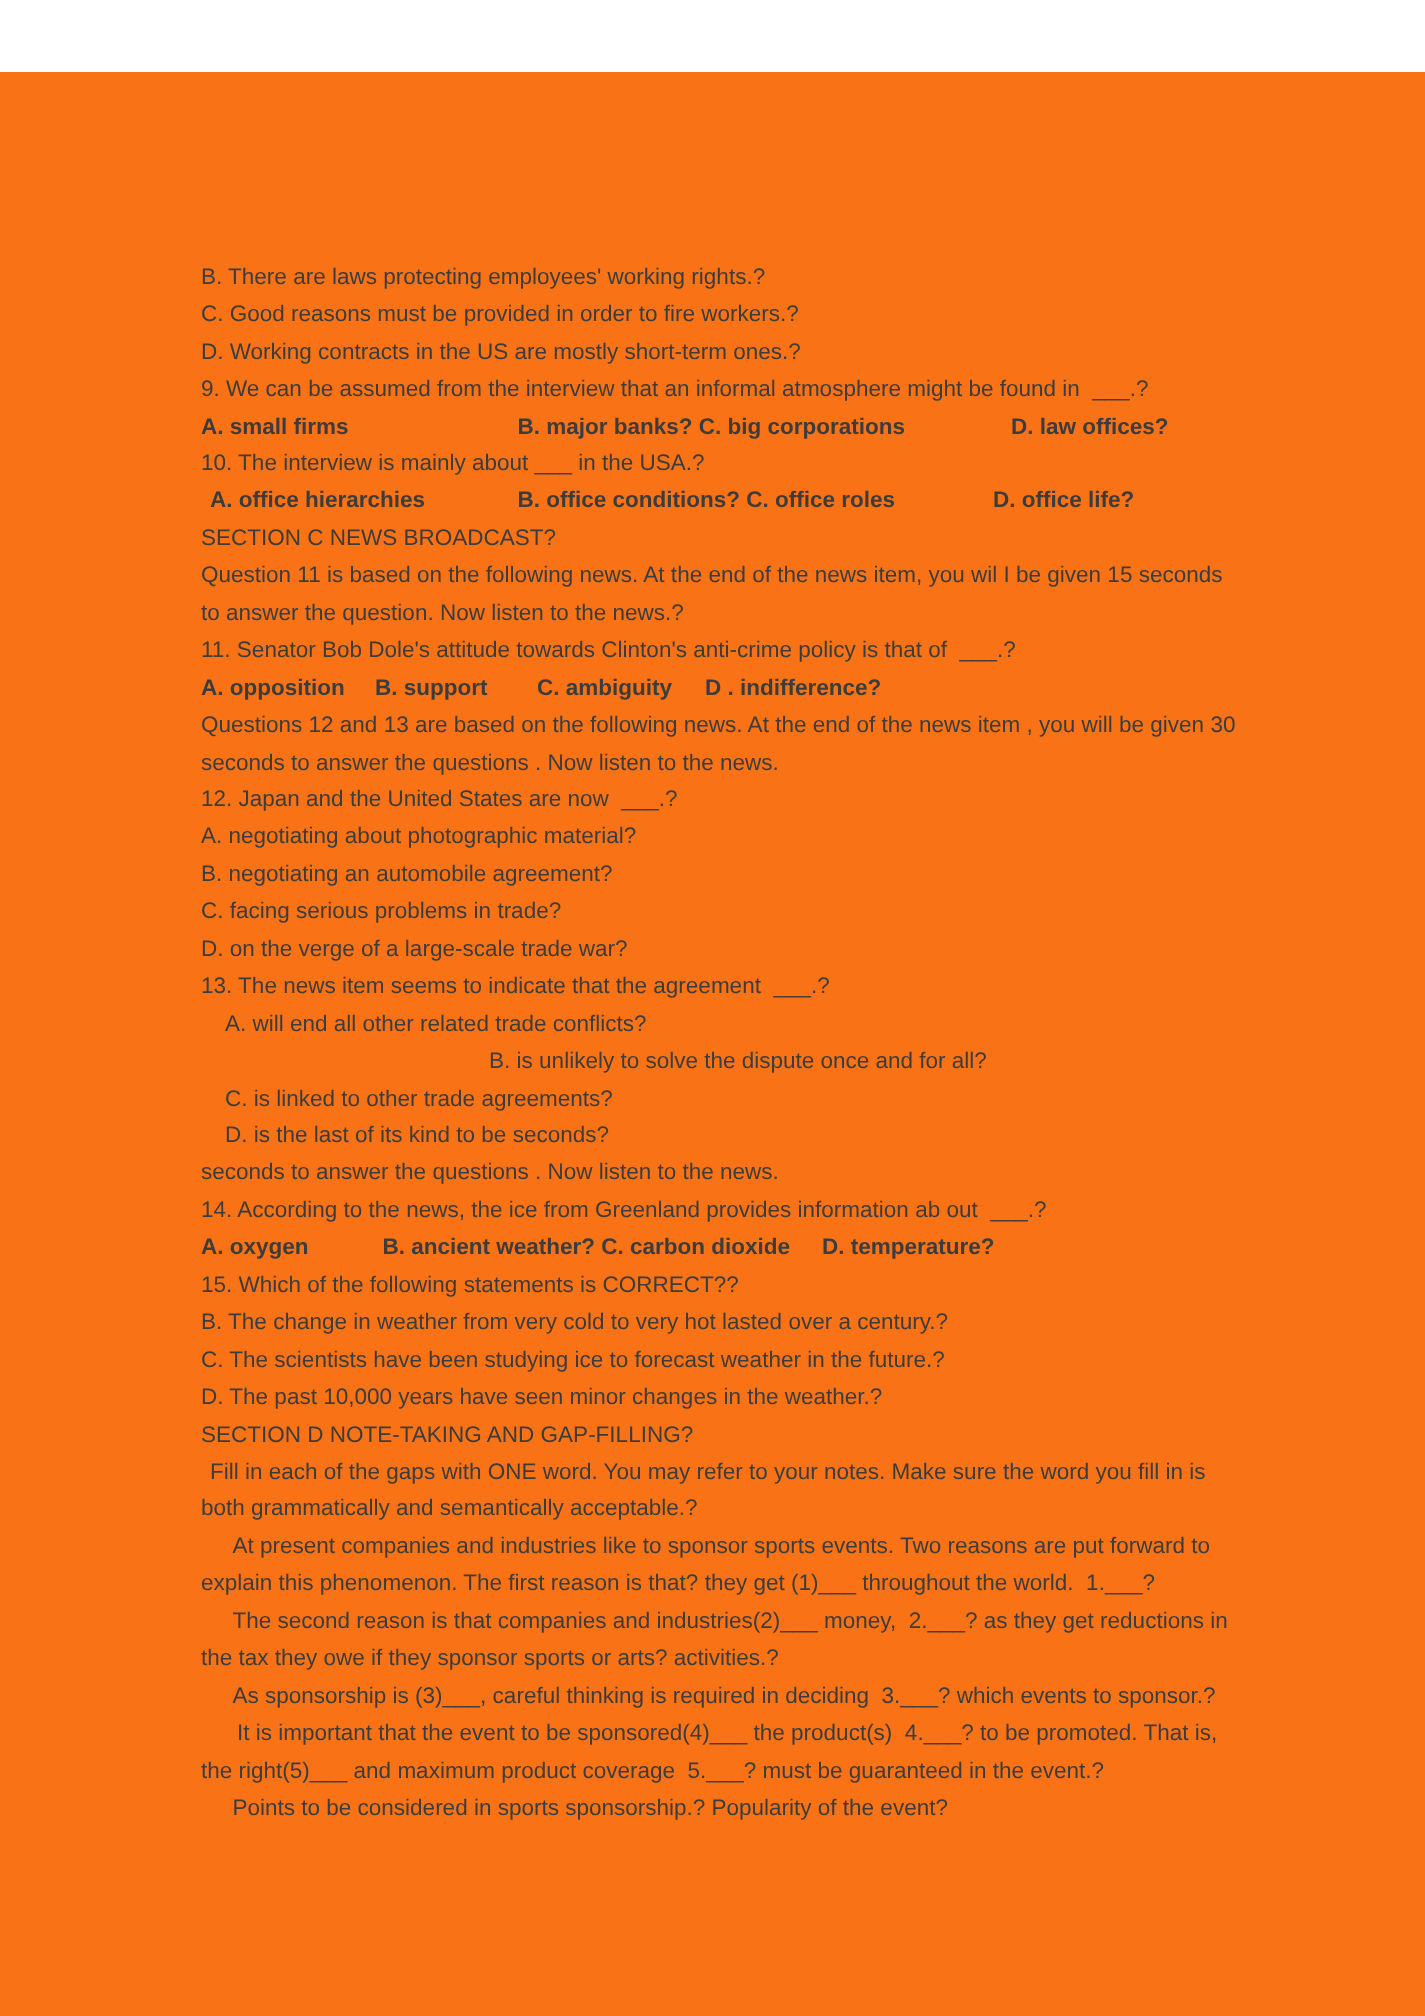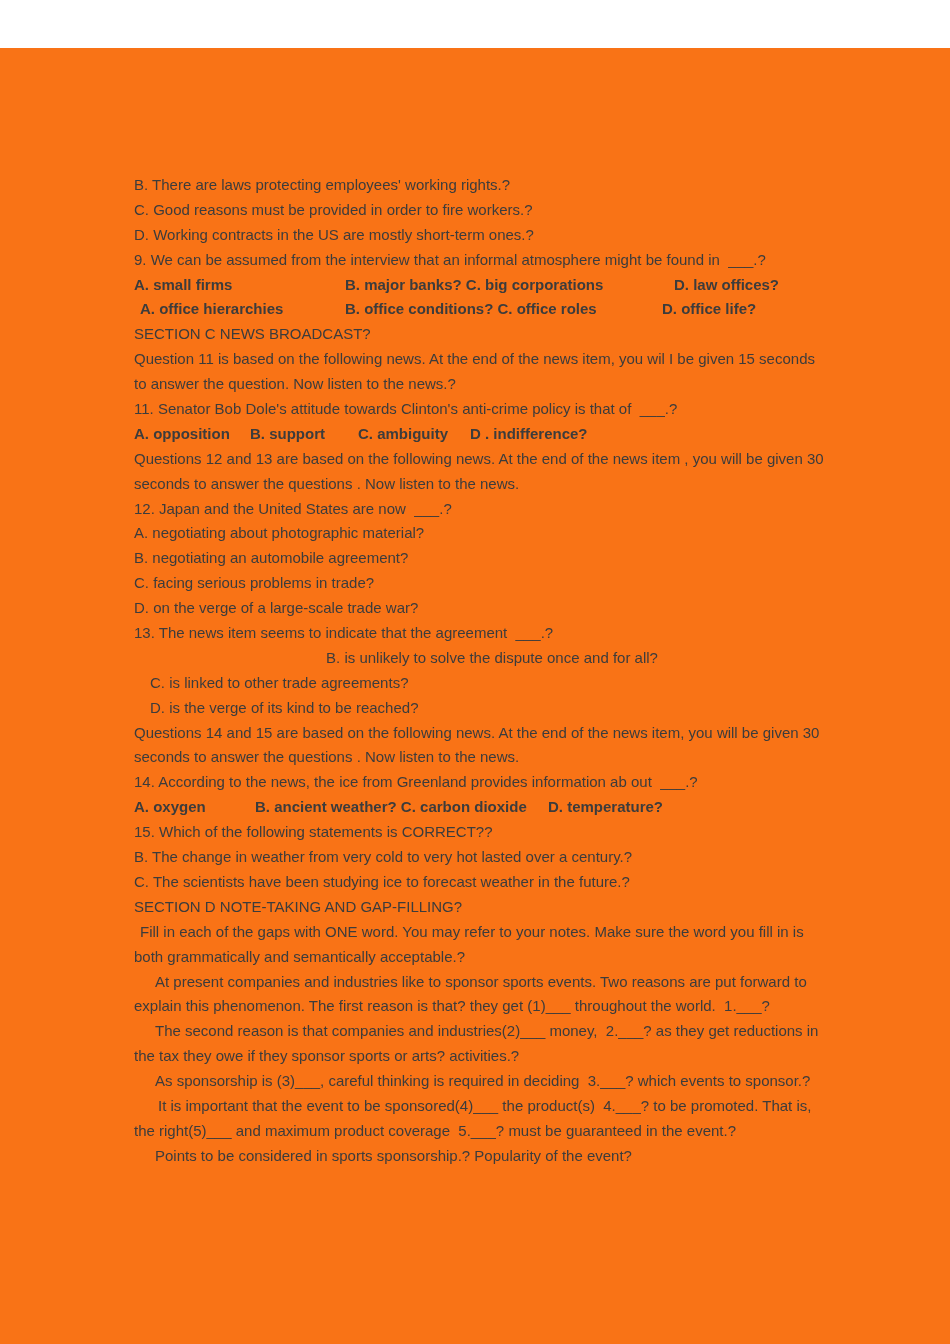--- a/index.html
+++ b/index.html
@@ -38,44 +38,46 @@
 </head>
 <body>
 
 <div class="page">
   <div class="doc" id="doc" style="color: rgb(60, 60, 60);">
       <div class="line">B. There are laws protecting employees' working rights.?</div>
       <div class="line">C. Good reasons must be provided in order to fire workers.?</div>
       <div class="line">D. Working contracts in the US are mostly short-term ones.?</div>
       <div class="line">9. We can be assumed from the interview that an informal atmosphere might be found in  ___.?</div>
       <div class="line"><span class="col" style="left: 0px;">A. small firms</span><span class="col" style="left: 211px;">B. major banks? C. big corporations</span><span class="col" style="left: 540px;">D. law offices?</span></div>
+      <div class="line">10. The interview is mainly about ___ in the USA.?</div>
       <div class="line"><span class="col" style="left: 6px;">A. office hierarchies</span><span class="col" style="left: 211px;">B. office conditions? C. office roles</span><span class="col" style="left: 528px;">D. office life?</span></div>
       <div class="line">SECTION C NEWS BROADCAST?</div>
       <div class="line">Question 11 is based on the following news. At the end of the news item, you wil I be given 15 seconds</div>
       <div class="line">to answer the question. Now listen to the news.?</div>
       <div class="line">11. Senator Bob Dole's attitude towards Clinton's anti-crime policy is that of  ___.?</div>
       <div class="line"><span class="col" style="left: 0px;">A. opposition</span><span class="col" style="left: 116px;">B. support</span><span class="col" style="left: 224px;">C. ambiguity</span><span class="col" style="left: 336px;">D . indifference?</span></div>
       <div class="line">Questions 12 and 13 are based on the following news. At the end of the news item , you will be given 30</div>
       <div class="line">seconds to answer the questions . Now listen to the news.</div>
       <div class="line">12. Japan and the United States are now  ___.?</div>
       <div class="line">A. negotiating about photographic material?</div>
       <div class="line">B. negotiating an automobile agreement?</div>
       <div class="line">C. facing serious problems in trade?</div>
       <div class="line">D. on the verge of a large-scale trade war?</div>
       <div class="line">13. The news item seems to indicate that the agreement  ___.?</div>
+      <div class="line" style="padding-left: 16px;">A. will end all other related trade conflicts?</div>
       <div class="line" style="padding-left: 16px; text-align: center;">B. is unlikely to solve the dispute once and for all?</div>
       <div class="line" style="padding-left: 16px;">C. is linked to other trade agreements?</div>
-      <div class="line" style="padding-left: 16px;">D. is the verge of its kind to be reached?</div>
-      <div class="line">Questions 14 and 15 are based on the following news. At the end of the news item, you will be given 30</div>
+      <div class="line" style="padding-left: 16px;">D. is the last of its kind to be seconds?</div>
       <div class="line">seconds to answer the questions . Now listen to the news.</div>
       <div class="line">14. According to the news, the ice from Greenland provides information ab out  ___.?</div>
       <div class="line"><span class="col" style="left: 0px;">A. oxygen</span><span class="col" style="left: 121px;">B. ancient weather? C. carbon dioxide</span><span class="col" style="left: 414px;">D. temperature?</span></div>
       <div class="line">15. Which of the following statements is CORRECT??</div>
       <div class="line">B. The change in weather from very cold to very hot lasted over a century.?</div>
       <div class="line">C. The scientists have been studying ice to forecast weather in the future.?</div>
+      <div class="line">D. The past 10,000 years have seen minor changes in the weather.?</div>
       <div class="line">SECTION D NOTE-TAKING AND GAP-FILLING?</div>
       <div class="line" style="padding-left: 6px;">Fill in each of the gaps with ONE word. You may refer to your notes. Make sure the word you fill in is</div>
       <div class="line">both grammatically and semantically acceptable.?</div>
       <div class="line" style="padding-left: 21px;">At present companies and industries like to sponsor sports events. Two reasons are put forward to</div>
       <div class="line">explain this phenomenon. The first reason is that? they get (1)___ throughout the world.  1.___?</div>
       <div class="line" style="padding-left: 21px;">The second reason is that companies and industries(2)___ money,  2.___? as they get reductions in</div>
       <div class="line">the tax they owe if they sponsor sports or arts? activities.?</div>
       <div class="line" style="padding-left: 21px;">As sponsorship is (3)___, careful thinking is required in deciding  3.___? which events to sponsor.?</div>
       <div class="line" style="padding-left: 24px;">It is important that the event to be sponsored(4)___ the product(s)  4.___? to be promoted. That is,</div>
       <div class="line">the right(5)___ and maximum product coverage  5.___? must be guaranteed in the event.?</div>

